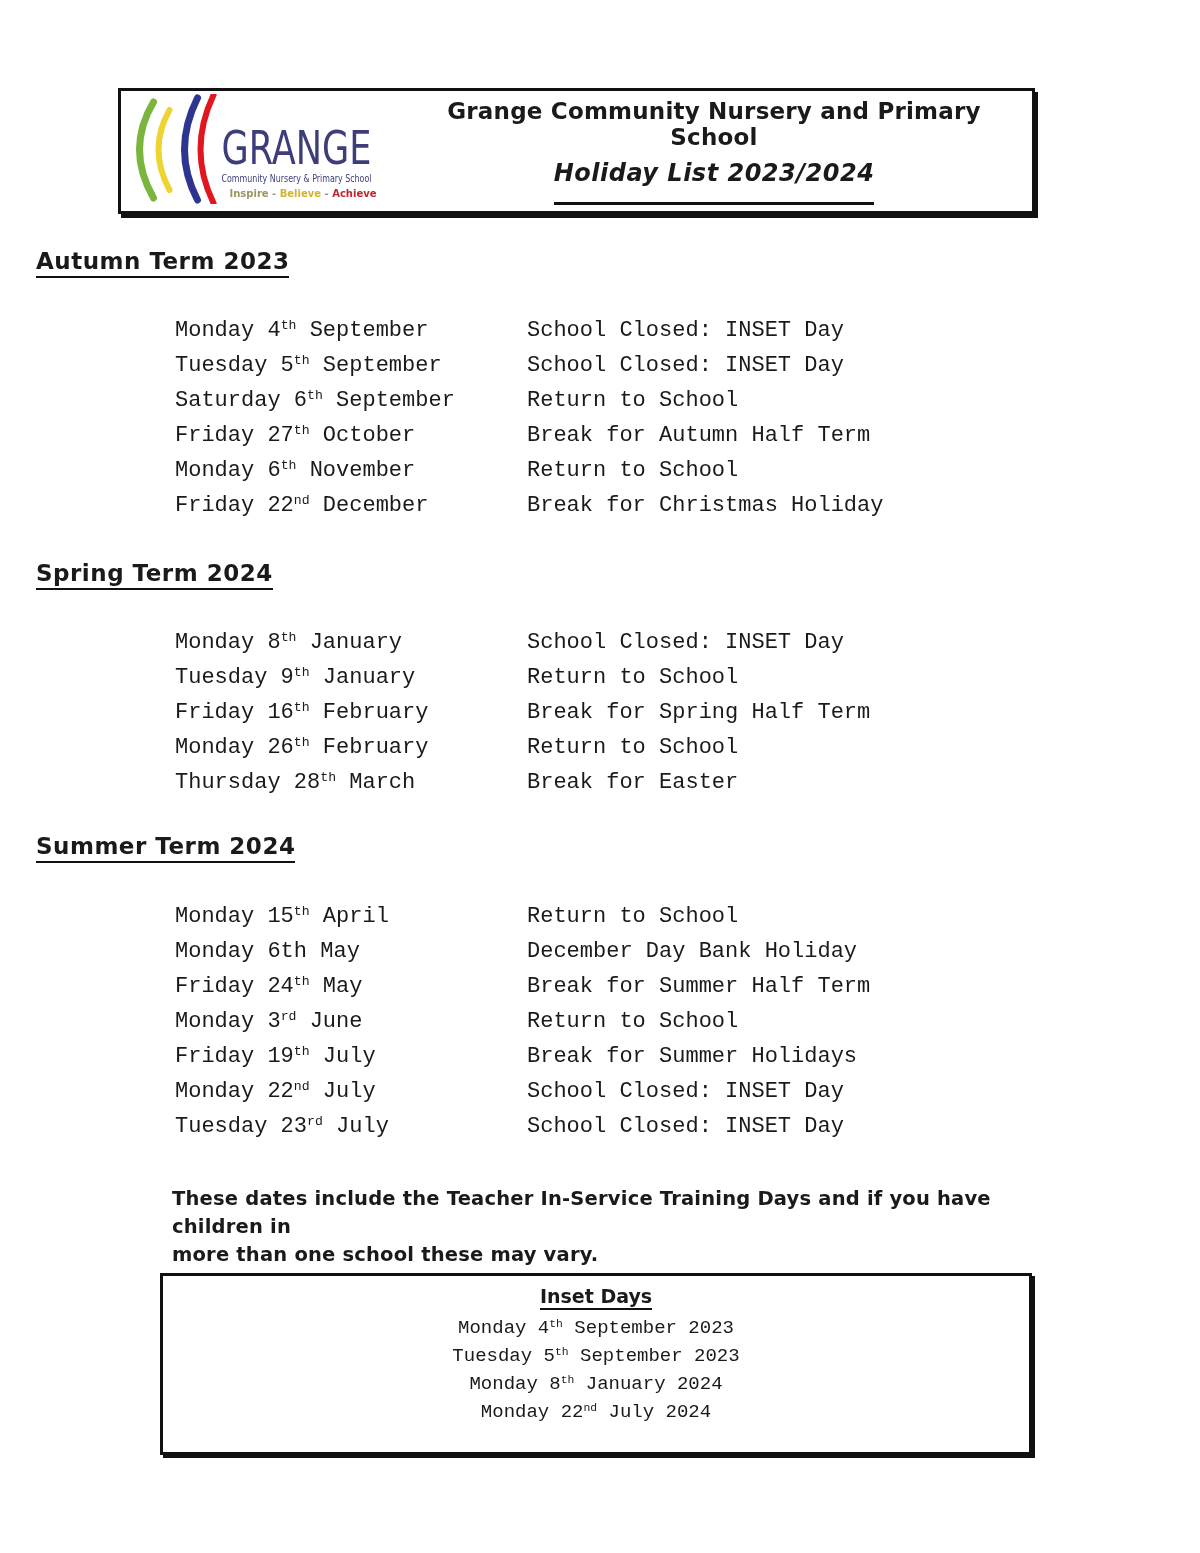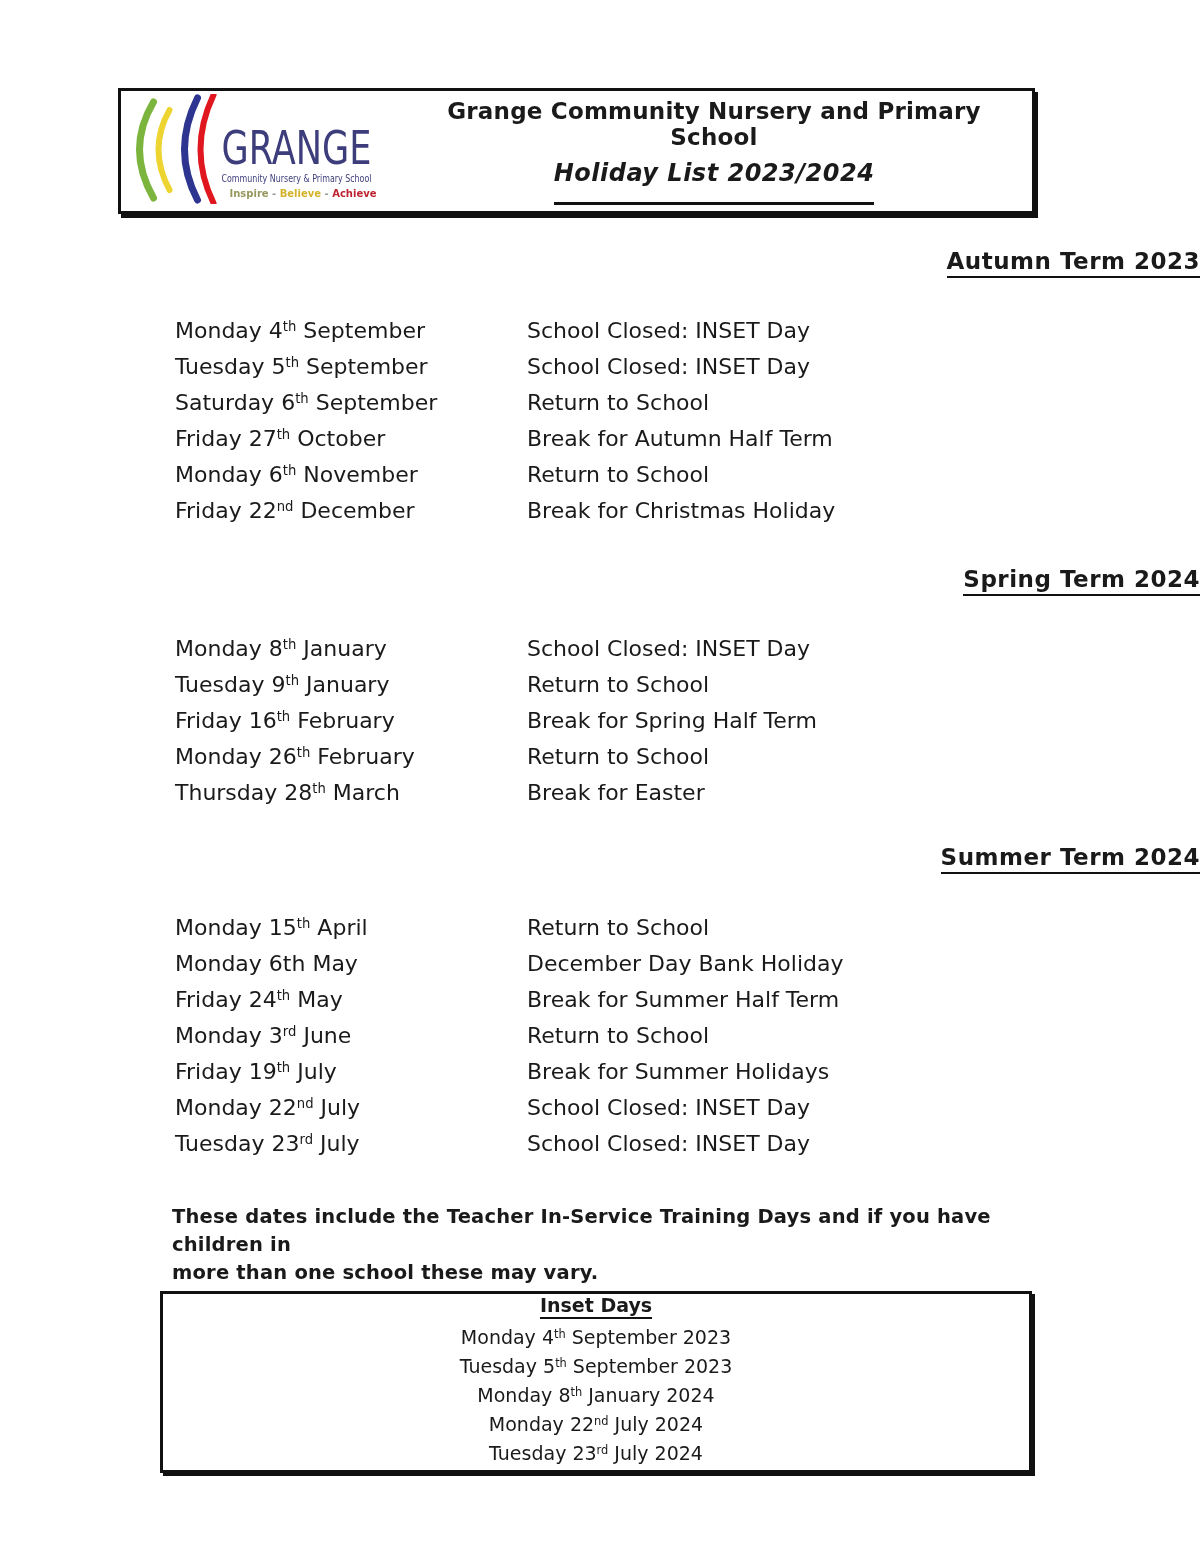--- a/index.html
+++ b/index.html
@@ -10,42 +10,42 @@
     margin:88px 0 0 118px; width:917px; height:126px;
     border:3px solid #111; box-shadow:3px 4px 0 #111;
     display:flex; align-items:center; background:#fff;gap:29px;
   }
   .logo-wrap { margin-left:10px; width:250px; flex:0 0 auto; }
   .header-text { flex:1; text-align:center; padding-right:14px; }
   .header-title { font-size:23px; font-weight:bold; letter-spacing:.2px; }
   .header-subtitle { display:inline-block; margin-top:9px; font-size:24px; font-weight:bold; font-style:italic;
     border-bottom:3px solid #111; padding-bottom:15px; letter-spacing:.5px; }
 
-  .section-title-row { text-align:right; }
+  .section-title-row { text-align:left;padding-left:36px; }
   .section-title { display:inline-block; font-size:23px; font-weight:bold; letter-spacing:.5px;
     border-bottom:2.5px solid #111; padding-bottom:2px; }
   .mt-autumn { margin-top:34px; }
   .mt-spring { margin-top:36px; }
   .mt-summer { margin-top:32px; }
 
-  .rows { margin-left:175px; margin-right:120px; }
+  .rows { margin-left:175px; margin-right:120px;font-family:Liberation Mono, monospace; }
   .rows-autumn { margin-top:36px; }
   .rows-spring { margin-top:36px; }
   .rows-summer { margin-top:37px; }
   .row { display:flex; line-height:33px; font-size:22px; }
   .date { width:352px; flex:0 0 auto; }
   .event { flex:1; }
   .ord { font-size:0.6em; position:relative; top:-0.5em; }
 
   .note { margin:40px 0 0 172px; width:860px; font-size:19.5px; font-weight:bold; line-height:28px; letter-spacing:.2px; }
 
   .inset-box {
     margin:4px 0 0 160px; width:872px; height:182px;
     border:3px solid #111; box-shadow:3px 3px 0 #111;
-    text-align:center; background:#fff;
+    text-align:center; padding-top:9px; background:#fff;
   }
   .inset-title { display:inline-block; font-size:19px; font-weight:bold; border-bottom:2px solid #111; padding-bottom:1px; }
   .inset-box .rows { margin:5px 0 0 0; }
   .inset-box .row { display:block; font-size:19px; line-height:26px; }
   .inset-box .date { width:auto; }
 </style>
 </head>
 <body>
 
 <div class="page">
@@ -163,17 +163,16 @@
     <div>more than one school these may vary.</div>
   </div>
 
   <div class="inset-box">
     <span class="inset-title">Inset Days</span>
     <div class="rows">
         <div class="row"><span class="date"><span>Monday 4</span><span class="ord">th</span><span> September 2023</span></span></div>
         <div class="row"><span class="date"><span>Tuesday 5</span><span class="ord">th</span><span> September 2023</span></span></div>
         <div class="row"><span class="date"><span>Monday 8</span><span class="ord">th</span><span> January 2024</span></span></div>
         <div class="row"><span class="date"><span>Monday 22</span><span class="ord">nd</span><span> July 2024</span></span></div>
-        <div class="row"><span class="date"><span>Tuesday 23</span><span class="ord">rd</span><span> July 2024</span></span></div>
       </div>
   </div>
 
 </div>
 
 </body></html>

